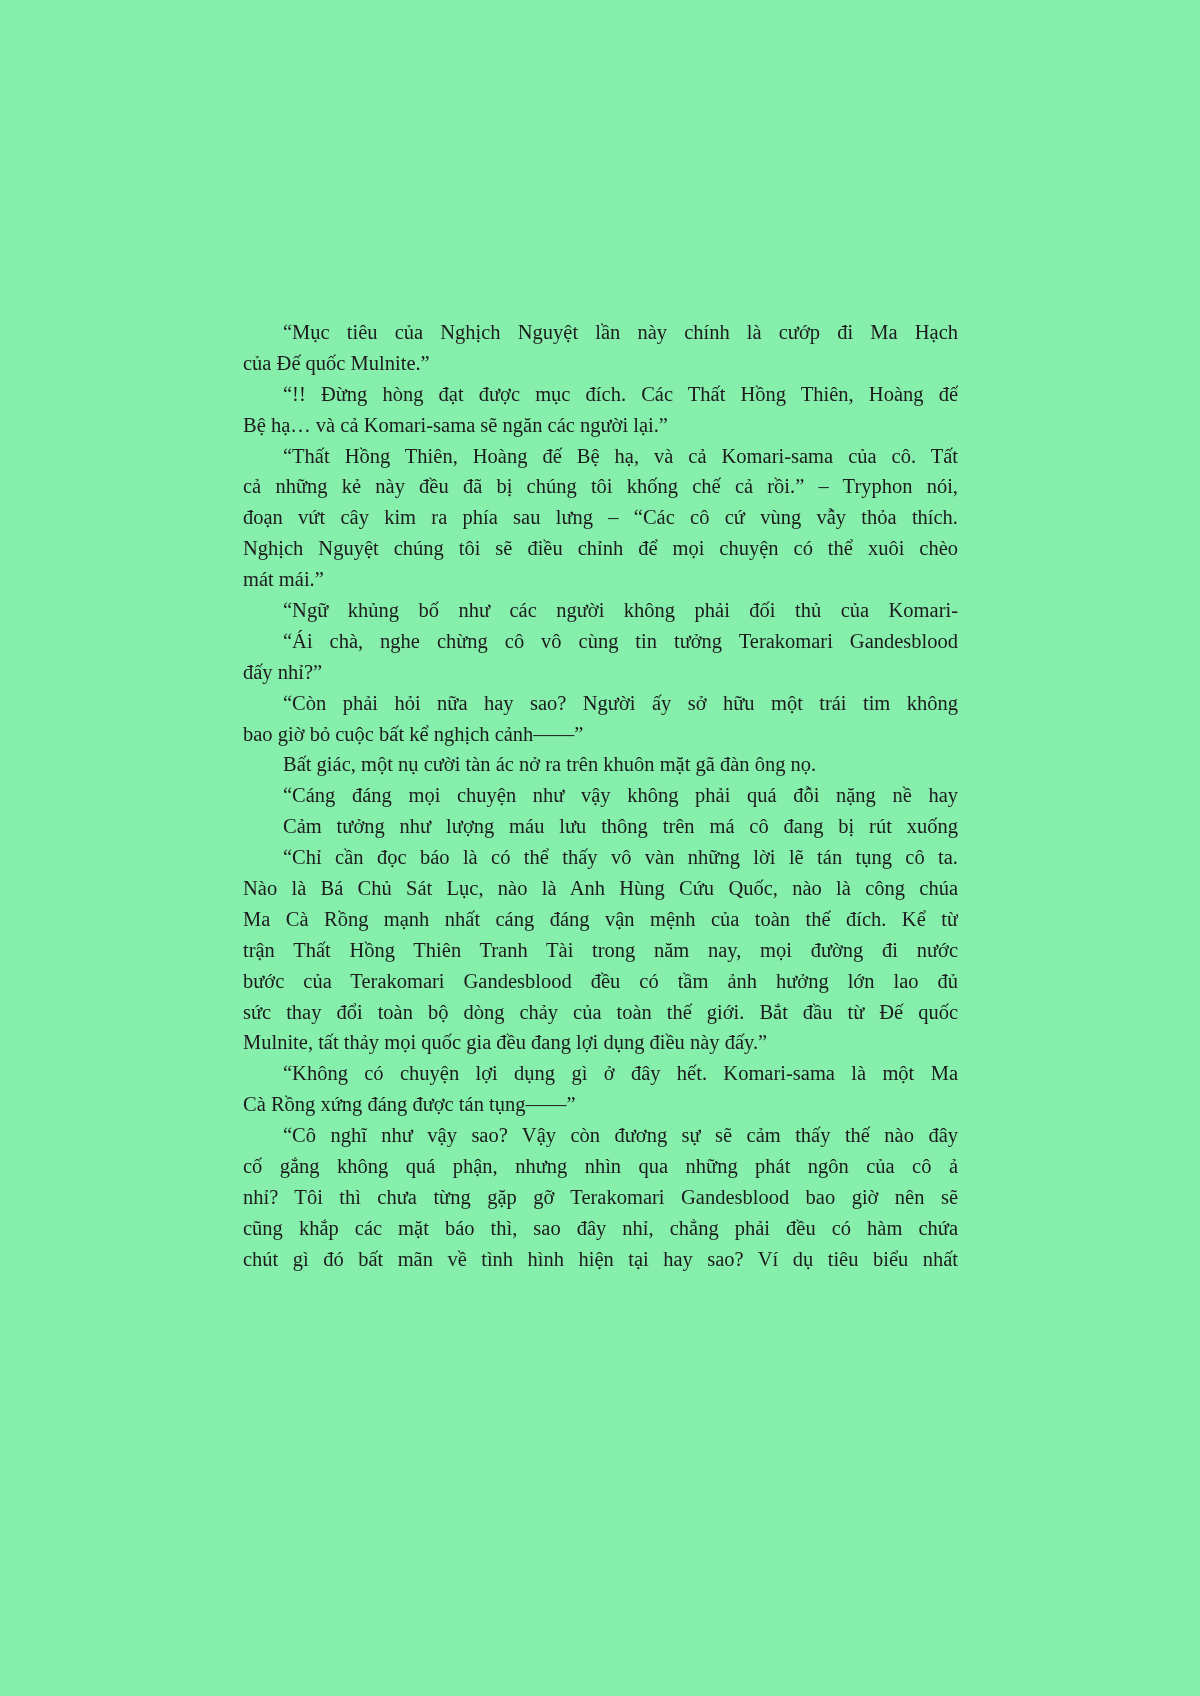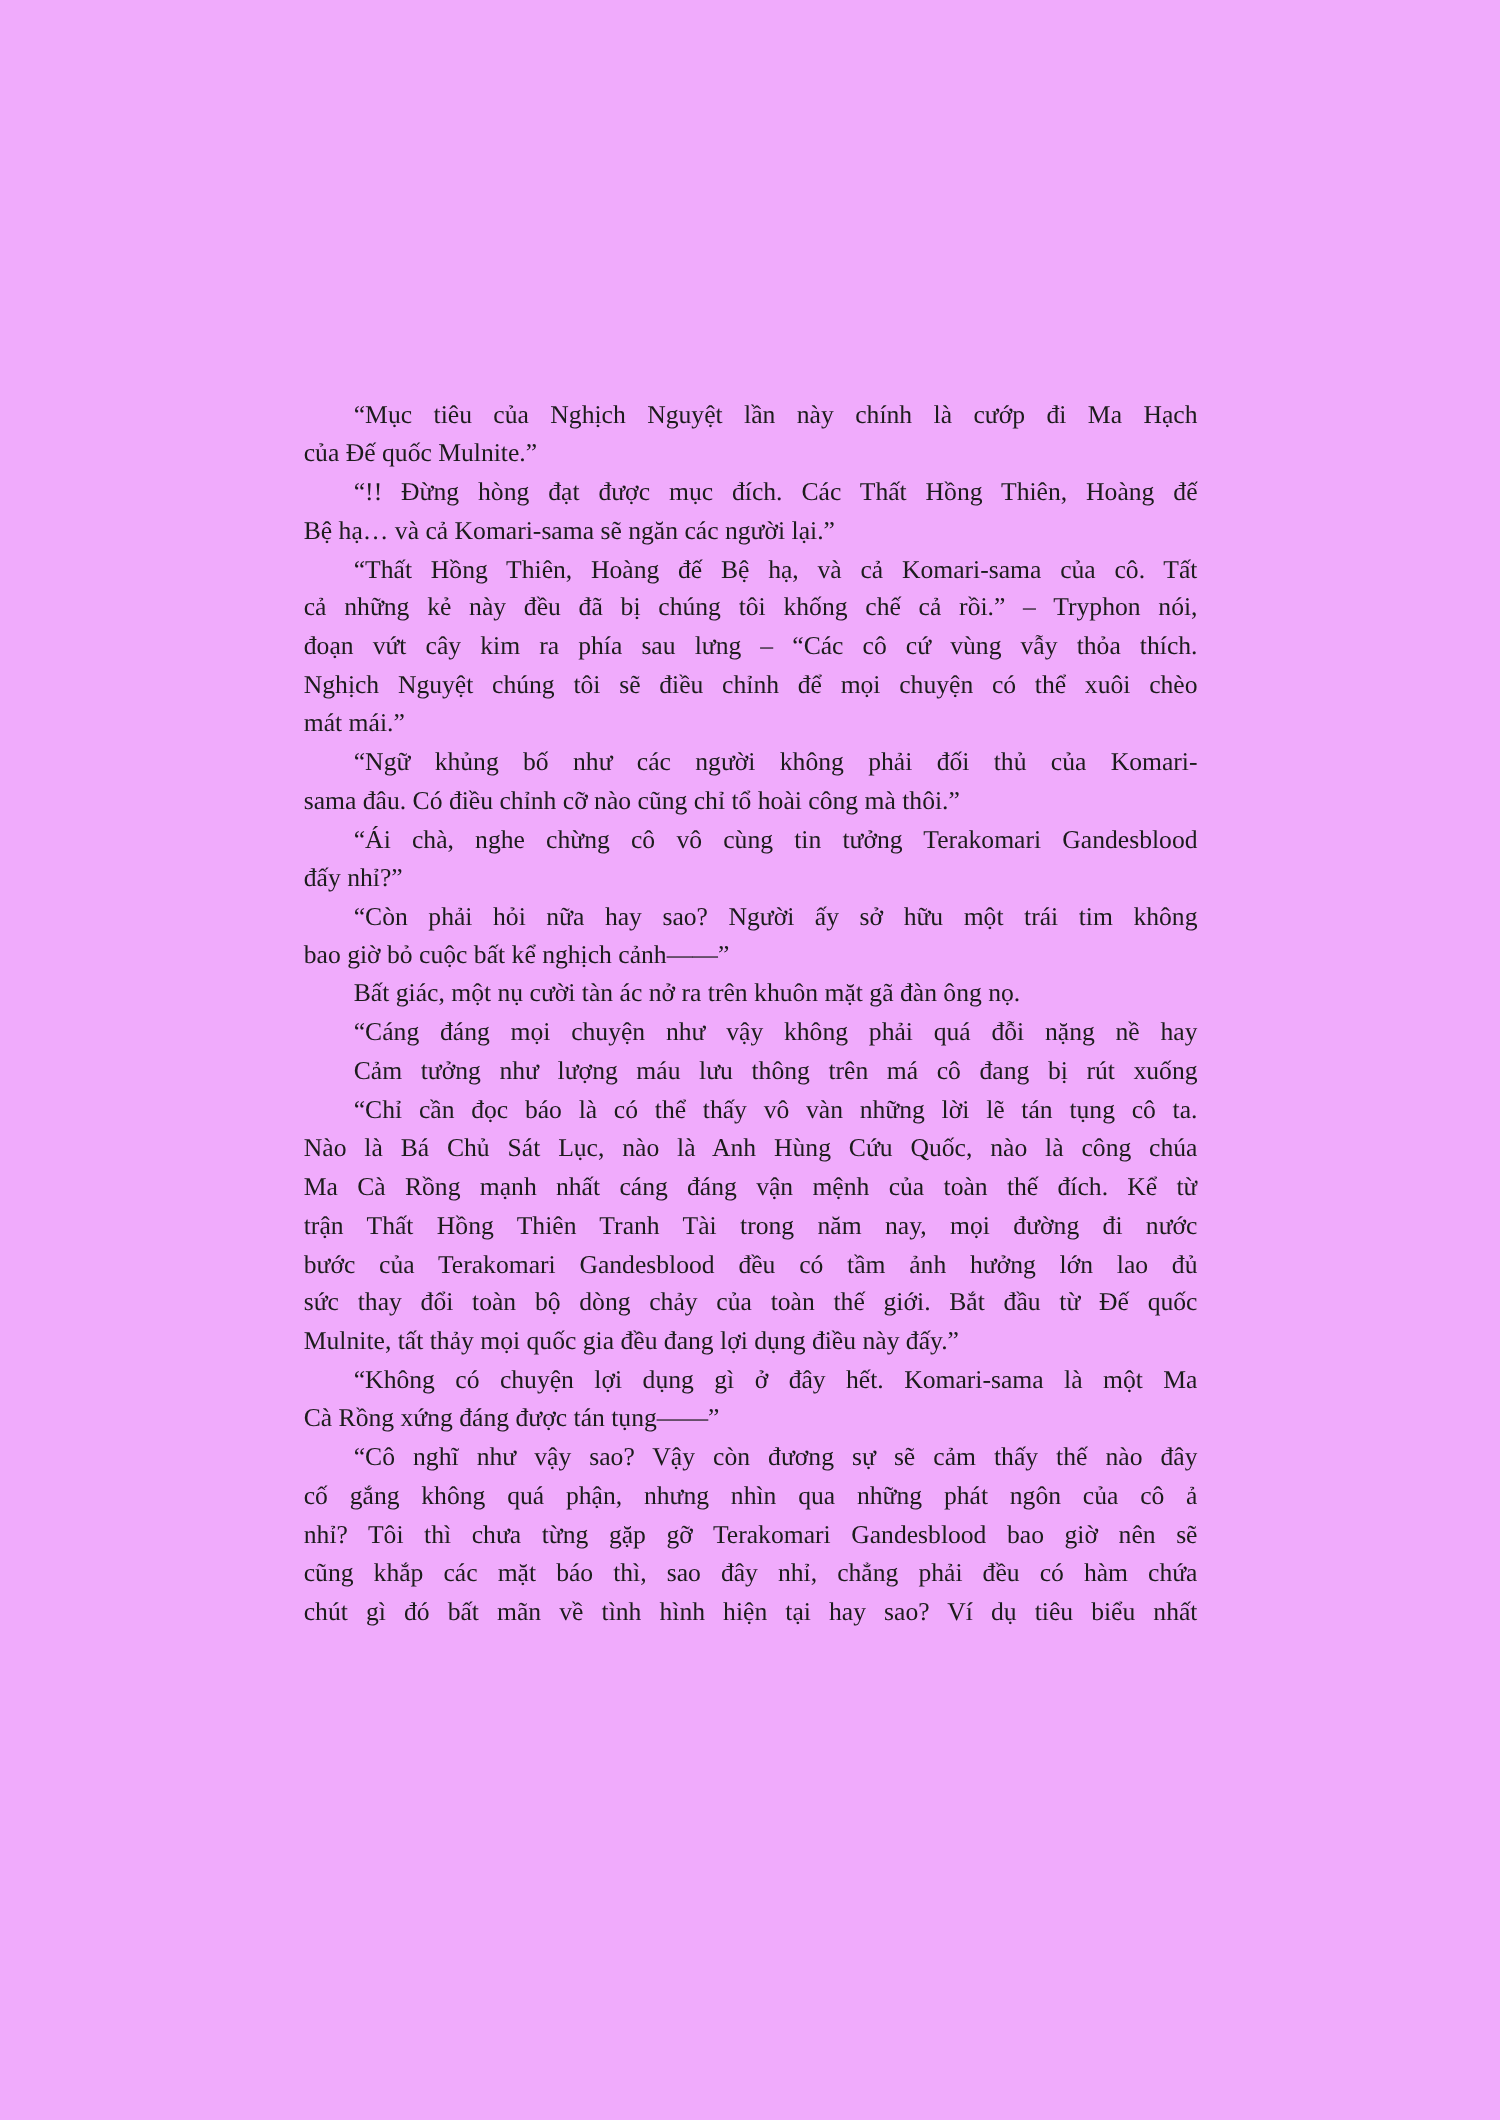--- a/index.html
+++ b/index.html
@@ -12,21 +12,21 @@
     height: 1696px;
     position: relative;
     overflow: hidden;
   }
   .page {
     position: absolute;
     left: 0;
     top: 0;
     width: 1200px;
     height: 1696px;
-    background: #f0abfc;
+    background: #86efac;
   }
   .text-block {
     position: absolute;
     left: 243px;
     top: 317px;
     width: 715px;
     font-family: "Liberation Serif", "DejaVu Serif", serif;
     font-size: 20.5px;
     line-height: 30.9px;
     color: #1c1c1c;
@@ -55,21 +55,20 @@
     <span class="line indent j">“Mục tiêu của Nghịch Nguyệt lần này chính là cướp đi Ma Hạch</span>
     <span class="line">của Đế quốc Mulnite.”</span>
     <span class="line indent j">“!! Đừng hòng đạt được mục đích. Các Thất Hồng Thiên, Hoàng đế</span>
     <span class="line">Bệ hạ… và cả Komari-sama sẽ ngăn các người lại.”</span>
     <span class="line indent j">“Thất Hồng Thiên, Hoàng đế Bệ hạ, và cả Komari-sama của cô. Tất</span>
     <span class="line j">cả những kẻ này đều đã bị chúng tôi khống chế cả rồi.” – Tryphon nói,</span>
     <span class="line j">đoạn vứt cây kim ra phía sau lưng – “Các cô cứ vùng vẫy thỏa thích.</span>
     <span class="line j">Nghịch Nguyệt chúng tôi sẽ điều chỉnh để mọi chuyện có thể xuôi chèo</span>
     <span class="line">mát mái.”</span>
     <span class="line indent j">“Ngữ khủng bố như các người không phải đối thủ của Komari-</span>
-    <span class="line">sama đâu. Có điều chỉnh cỡ nào cũng chỉ tổ hoài công mà thôi.”</span>
     <span class="line indent j">“Ái chà, nghe chừng cô vô cùng tin tưởng Terakomari Gandesblood</span>
     <span class="line">đấy nhỉ?”</span>
     <span class="line indent j">“Còn phải hỏi nữa hay sao? Người ấy sở hữu một trái tim không</span>
     <span class="line">bao giờ bỏ cuộc bất kể nghịch cảnh——”</span>
     <span class="line indent">Bất giác, một nụ cười tàn ác nở ra trên khuôn mặt gã đàn ông nọ.</span>
     <span class="line indent j">“Cáng đáng mọi chuyện như vậy không phải quá đỗi nặng nề hay</span>
     <span class="line indent j">Cảm tưởng như lượng máu lưu thông trên má cô đang bị rút xuống</span>
     <span class="line indent j">“Chỉ cần đọc báo là có thể thấy vô vàn những lời lẽ tán tụng cô ta.</span>
     <span class="line j">Nào là Bá Chủ Sát Lục, nào là Anh Hùng Cứu Quốc, nào là công chúa</span>
     <span class="line j">Ma Cà Rồng mạnh nhất cáng đáng vận mệnh của toàn thế đích. Kể từ</span>

